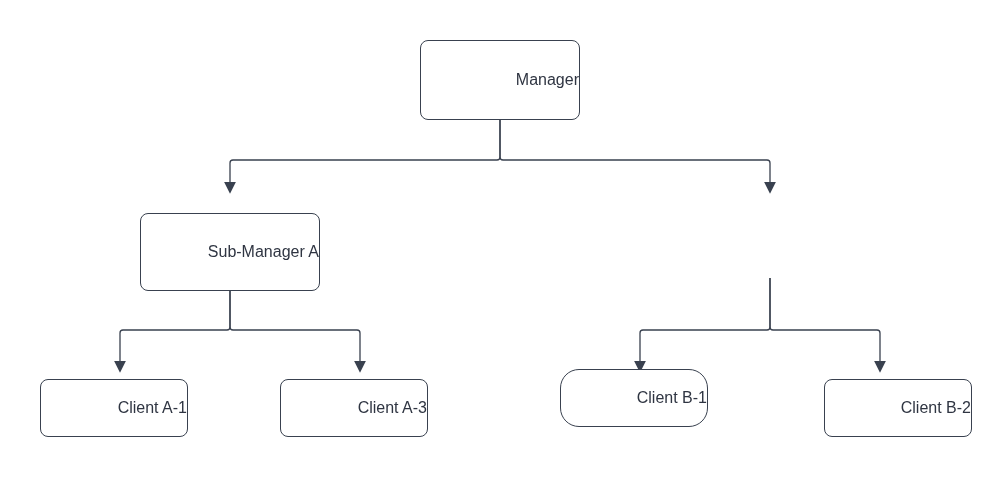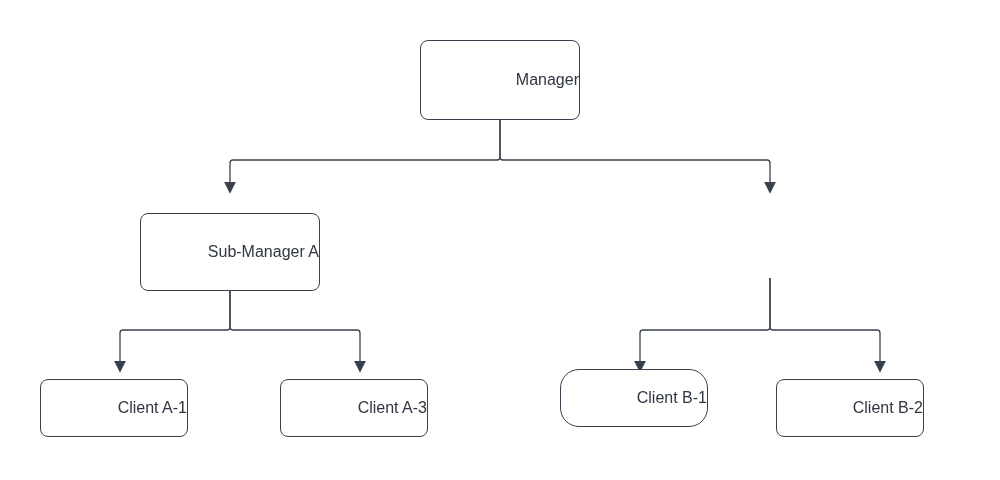--- a/index.html
+++ b/index.html
@@ -40,21 +40,21 @@
   .node-lg { width: 160px; height: 80px; }
   .node-md { width: 180px; height: 78px; }
   .node-sm { width: 148px; height: 58px; }
 
   #node-manager       { left: 420px; top: 40px;  }
   #node-sub-manager-a { left: 140px; top: 213px; }
   #node-sub-manager-b { left: 680px; top: 200px; }
   #node-client-a1     { left: 40px;  top: 379px; }
   #node-client-a2     { left: 280px; top: 379px; }
   #node-client-b1     { left: 560px; top: 369px; border-radius: 19px; }
-  #node-client-b2     { left: 776px; top: 379px; }
+  #node-client-b2     { left: 824px; top: 379px; }
 </style>
 </head>
 <body>
 
 <div class="canvas">
 
   <svg class="edges-layer" width="1000" height="480" viewBox="0 0 1000 480" fill="none" xmlns="http://www.w3.org/2000/svg">
     <defs>
       <marker id="arrowhead" markerUnits="userSpaceOnUse" markerWidth="12" markerHeight="12" viewBox="0 0 10 10" refX="8.5" refY="5" orient="auto">
         <path d="M0,0 L10,5 L0,10 Z" fill="#39414f"></path>

